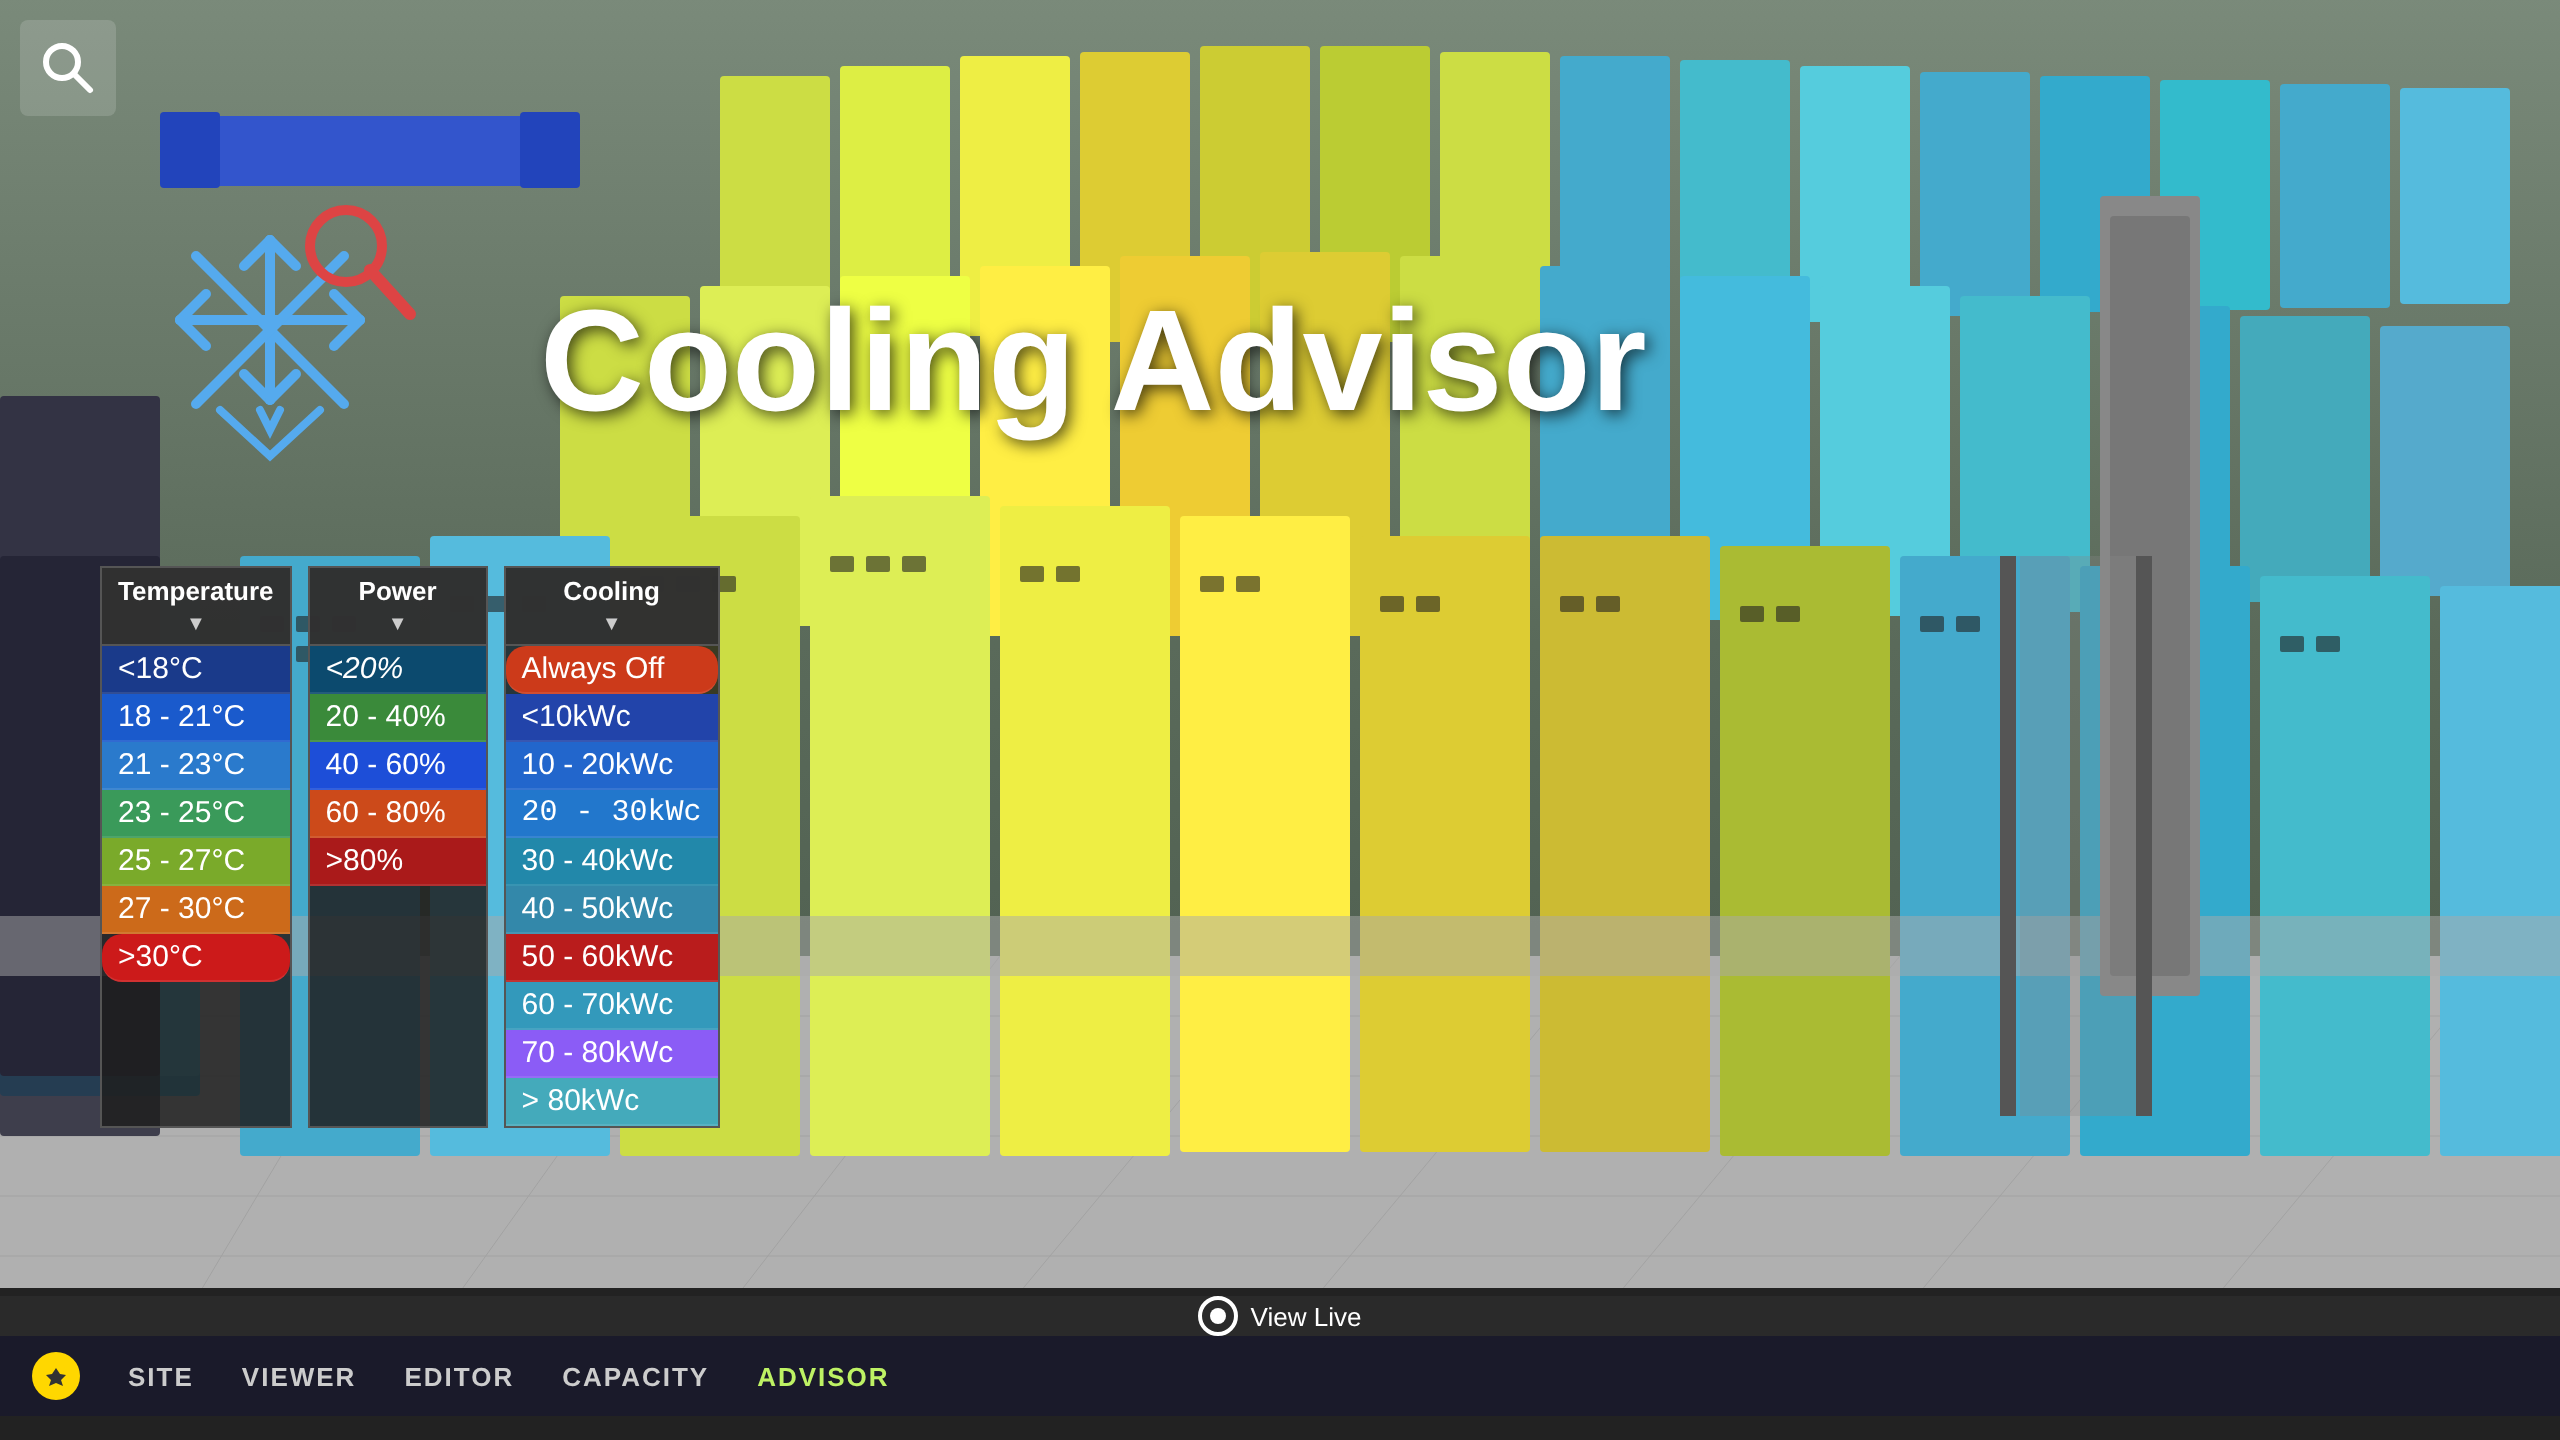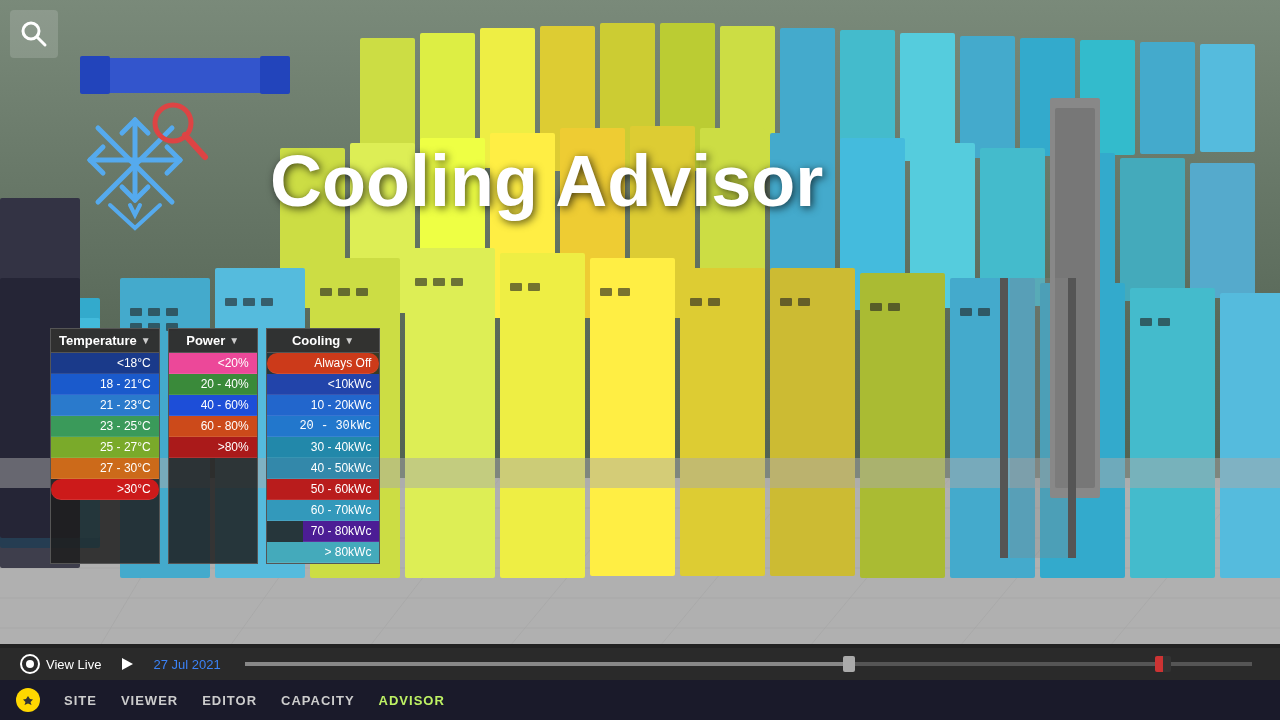--- a/index.html
+++ b/index.html
@@ -78,74 +78,76 @@
       display: flex;
       align-items: center;
       justify-content: center;
       gap: 4px;
       padding: 4px 8px;
       font-size: 13px;
       font-weight: bold;
       color: white;
       background: rgba(50,50,50,0.9);
       border-bottom: 1px solid #555;
+      flex-direction: column;
     }
 
     .legend-header .dropdown-arrow {
       font-size: 10px;
       color: #ccc;
     }
 
     .legend-item {
       padding: 3px 8px;
-      font-size: 12px;
+      font-size: 15px;
       color: white;
-      text-align: right;
+      text-align: left;
       border-bottom: 1px solid rgba(255,255,255,0.1);
     }
 
     
     .temp-lt18 { background: #1a3a8a; }
     .temp-18-21 { background: #1a5acc; }
     .temp-21-23 { background: #2a7acc; }
     .temp-23-25 { background: #3a9a5a; }
     .temp-25-27 { background: #7aaa2a; }
     .temp-27-30 { background: #cc6a1a; }
     .temp-gt30 { background: #cc1a1a; border-radius: 10px; }
 
     
-    .power-lt20 { background: #ec4899; }
+    .power-lt20 { background: #0c4a6e; font-style: italic; }
     .power-20-40 { background: #3a8a3a; }
     .power-40-60 { background: #1d4ed8; }
     .power-60-80 { background: #cc4a1a; }
     .power-gt80 { background: #aa1a1a; }
 
     
     .cooling-always-off { background: #cc3a1a; border-radius: 10px; }
     .cooling-lt10 { background: #2244aa; }
     .cooling-10-20 { background: #2266cc; }
     .cooling-20-30 { background: #2277cc; font-family: Liberation Mono, monospace; }
     .cooling-30-40 { background: #2288aa; }
     .cooling-40-50 { background: #3388aa; }
     .cooling-50-60 { background: #b91c1c; }
     .cooling-60-70 { background: #3399bb; }
-    .cooling-70-80 { background: #4c1d95; margin-left: 36px; }
+    .cooling-70-80 { background: #8b5cf6; }
     .cooling-gt80 { background: #44aabb; }
 
     
     #bottom-bar {
       width: 1280px;
       height: 32px;
       background: #2a2a2a;
       display: flex;
       align-items: center;
-      padding: 0 20px;
+      padding: 0 10px;
       gap: 16px;
       position: absolute;
       bottom: 40px;
+      flex-direction: column;
     }
 
     #view-live-btn {
       display: flex;
       align-items: center;
       gap: 6px;
       color: white;
       font-size: 13px;
       cursor: pointer;
       background: none;
@@ -220,21 +222,21 @@
     
     #nav-bar {
       width: 1280px;
       height: 40px;
       background: #1a1a2a;
       display: flex;
       align-items: center;
       padding: 0 16px;
       gap: 24px;
       position: absolute;
-      bottom: 0;
+      bottom: 12px;
     }
 
     #nav-logo {
       width: 24px;
       height: 24px;
       background: #ffd700;
       border-radius: 50%;
       display: flex;
       align-items: center;
       justify-content: center;

